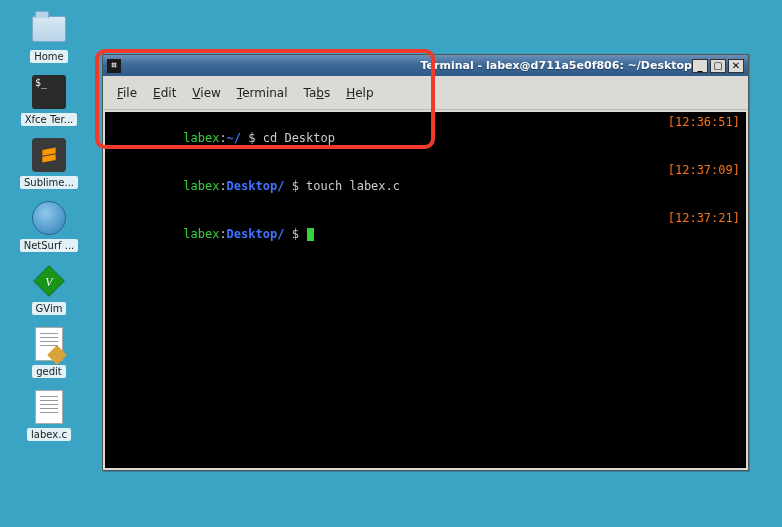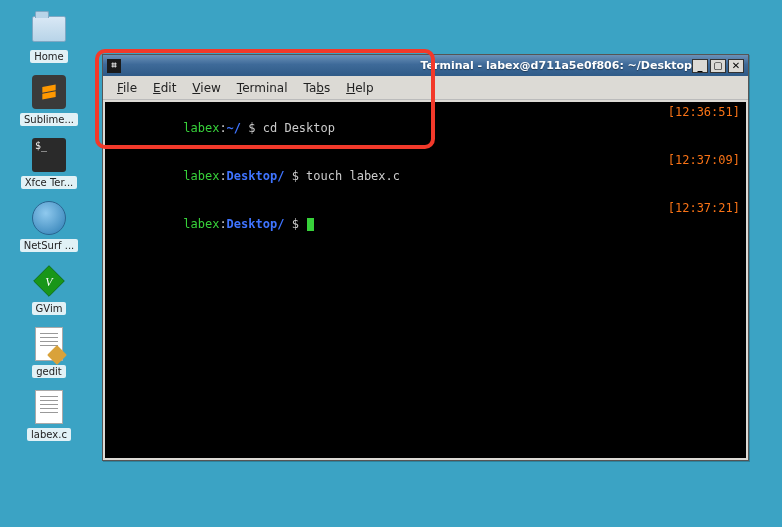--- a/index.html
+++ b/index.html
@@ -158,21 +158,21 @@
       width: 16px; height: 14px;
       background: #dcdad5;
       border: 1px solid #333;
       display: flex; align-items: center; justify-content: center;
       font-size: 10px;
       color: #000;
       line-height: 1;
       cursor: pointer;
     }
     .menubar {
-      height: 24px;
+      height: 34px;
       background: #dcdad5;
       display: flex;
       align-items: center;
       padding: 0 6px;
       border-bottom: 1px solid #bbb;
     }
     .menubar .menu-item {
       padding: 2px 8px;
       font-size: 12px;
       color: #222;
@@ -228,33 +228,33 @@
 
 <div class="desktop-icons">
   <div class="desktop-icon">
     <div class="icon-img">
         <div class="folder-shape"></div>
       </div>
     <div class="icon-label">Home</div>
   </div>
   <div class="desktop-icon">
     <div class="icon-img">
+        <div class="term-shape"></div>
+      </div>
+    <div class="icon-label">Xfce Ter...</div>
+  </div>
+  <div class="desktop-icon">
+    <div class="icon-img">
       <div class="sublime-shape">
         <svg viewBox="0 0 24 24">
             <path d="M4 6 L20 3 L20 10 L4 13 Z M4 14 L20 11 L20 18 L4 21 Z" fill="#ff9800"></path>
           </svg>
       </div>
     </div>
     <div class="icon-label">Sublime...</div>
-  </div>
-  <div class="desktop-icon">
-    <div class="icon-img">
-        <div class="term-shape"></div>
-      </div>
-    <div class="icon-label">Xfce Ter...</div>
   </div>
   <div class="desktop-icon">
     <div class="icon-img">
         <div class="netsurf-shape"></div>
       </div>
     <div class="icon-label">NetSurf ...</div>
   </div>
   <div class="desktop-icon">
     <div class="icon-img">
       <div class="gvim-shape">

